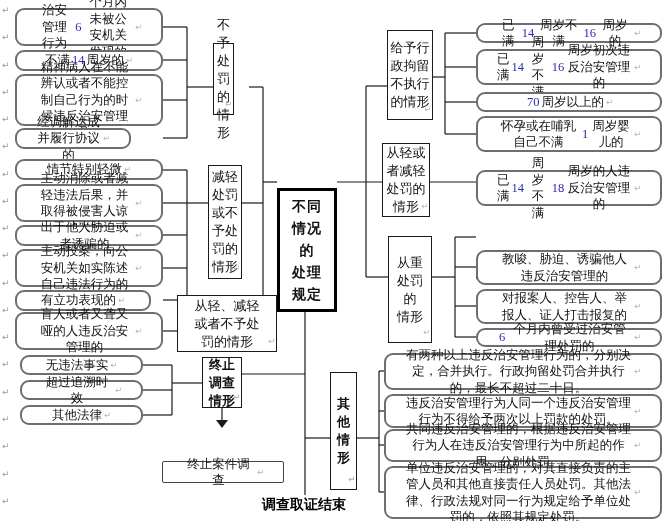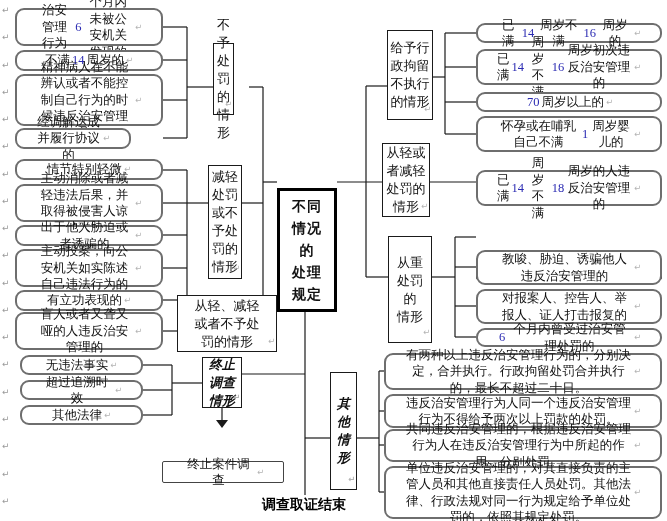--- a/index.html
+++ b/index.html
@@ -15,21 +15,21 @@
   
   .leaf{border:2px solid #6e6e6e;border-radius:9px;font-size:12.5px;line-height:16.5px;
         padding:1px 19px;}
   .leaf.sq{border:1.4px solid #444;border-radius:2px;margin-top:33px;}
   .leaf::after{content:"\21B5";color:#b4b4b4;font-size:8.5px;margin-left:2px;}
 
   
   .node{border:1.2px solid #1a1a1a;font-size:13px;line-height:18px;white-space:pre-line;
         border-radius:0;}
   .node::after{content:"\21B5";color:#b4b4b4;font-size:8.5px;position:absolute;right:1px;bottom:1px;}
-  .node.bold{font-weight:bold;font-style:italic;}
+  .node.bold{font-weight:bold;}
 
   .center-node{border:3px solid #000;font-weight:bold;font-size:14px;line-height:22px;
         white-space:pre-line;letter-spacing:1px;margin-top:47px;}
 
   .end-label{position:absolute;font-weight:bold;font-size:14px;color:#000;text-align:center;}
   .end-label::after{content:"\21B5";color:#b4b4b4;font-size:8.5px;margin-left:2px;}
 
   .num{color:#2a2ab2;font-family:"Liberation Serif","DejaVu Serif",serif;padding:0 2px;}
 
   .margin-marks{position:absolute;left:2px;top:6px;height:500px;width:12px;display:flex;
@@ -132,21 +132,21 @@
 
   <div class="box leaf numwrap" style="left:15px;top:8px;width:148px;height:38px">违反治安管理行为在<span class="num">6</span>个月内未被公安机关发现的</div>
   <div class="box leaf numwrap" style="left:15px;top:50px;width:148px;height:21px">不满<span class="num">14</span>周岁的</div>
   <div class="box leaf numwrap" style="left:15px;top:74px;width:148px;height:52px">精神病人在不能辨认或者不能控制自己行为的时候违反治安管理的</div>
   <div class="box leaf numwrap" style="left:15px;top:128px;width:116px;height:21px">经调解达成并履行协议的</div>
 
   <div class="box leaf numwrap" style="left:15px;top:159px;width:148px;height:21px">情节特别轻微</div>
   <div class="box leaf numwrap" style="left:15px;top:184px;width:148px;height:38px">主动消除或者减轻违法后果，并取得被侵害人谅解的</div>
   <div class="box leaf numwrap" style="left:15px;top:225px;width:148px;height:21px">出于他人胁迫或者诱骗的</div>
   <div class="box leaf numwrap" style="left:15px;top:249px;width:148px;height:38px">主动投案，向公安机关如实陈述自己违法行为的</div>
-  <div class="box leaf numwrap" style="left:15px;top:290px;width:148px;height:21px">有立功表现的</div>
+  <div class="box leaf numwrap" style="left:15px;top:290px;width:136px;height:21px">有立功表现的</div>
 
   <div class="box leaf numwrap" style="left:15px;top:312px;width:148px;height:38px">盲人或者又聋又哑的人违反治安管理的</div>
 
   <div class="box leaf numwrap" style="left:20px;top:355px;width:123px;height:20px">无违法事实</div>
   <div class="box leaf numwrap" style="left:20px;top:380px;width:123px;height:20px">超过追溯时效</div>
   <div class="box leaf numwrap" style="left:20px;top:405px;width:123px;height:20px">其他法律</div>
 
   <div class="box node" style="left:213px;top:43px;width:21px;height:72px">不予
 处罚
 的

